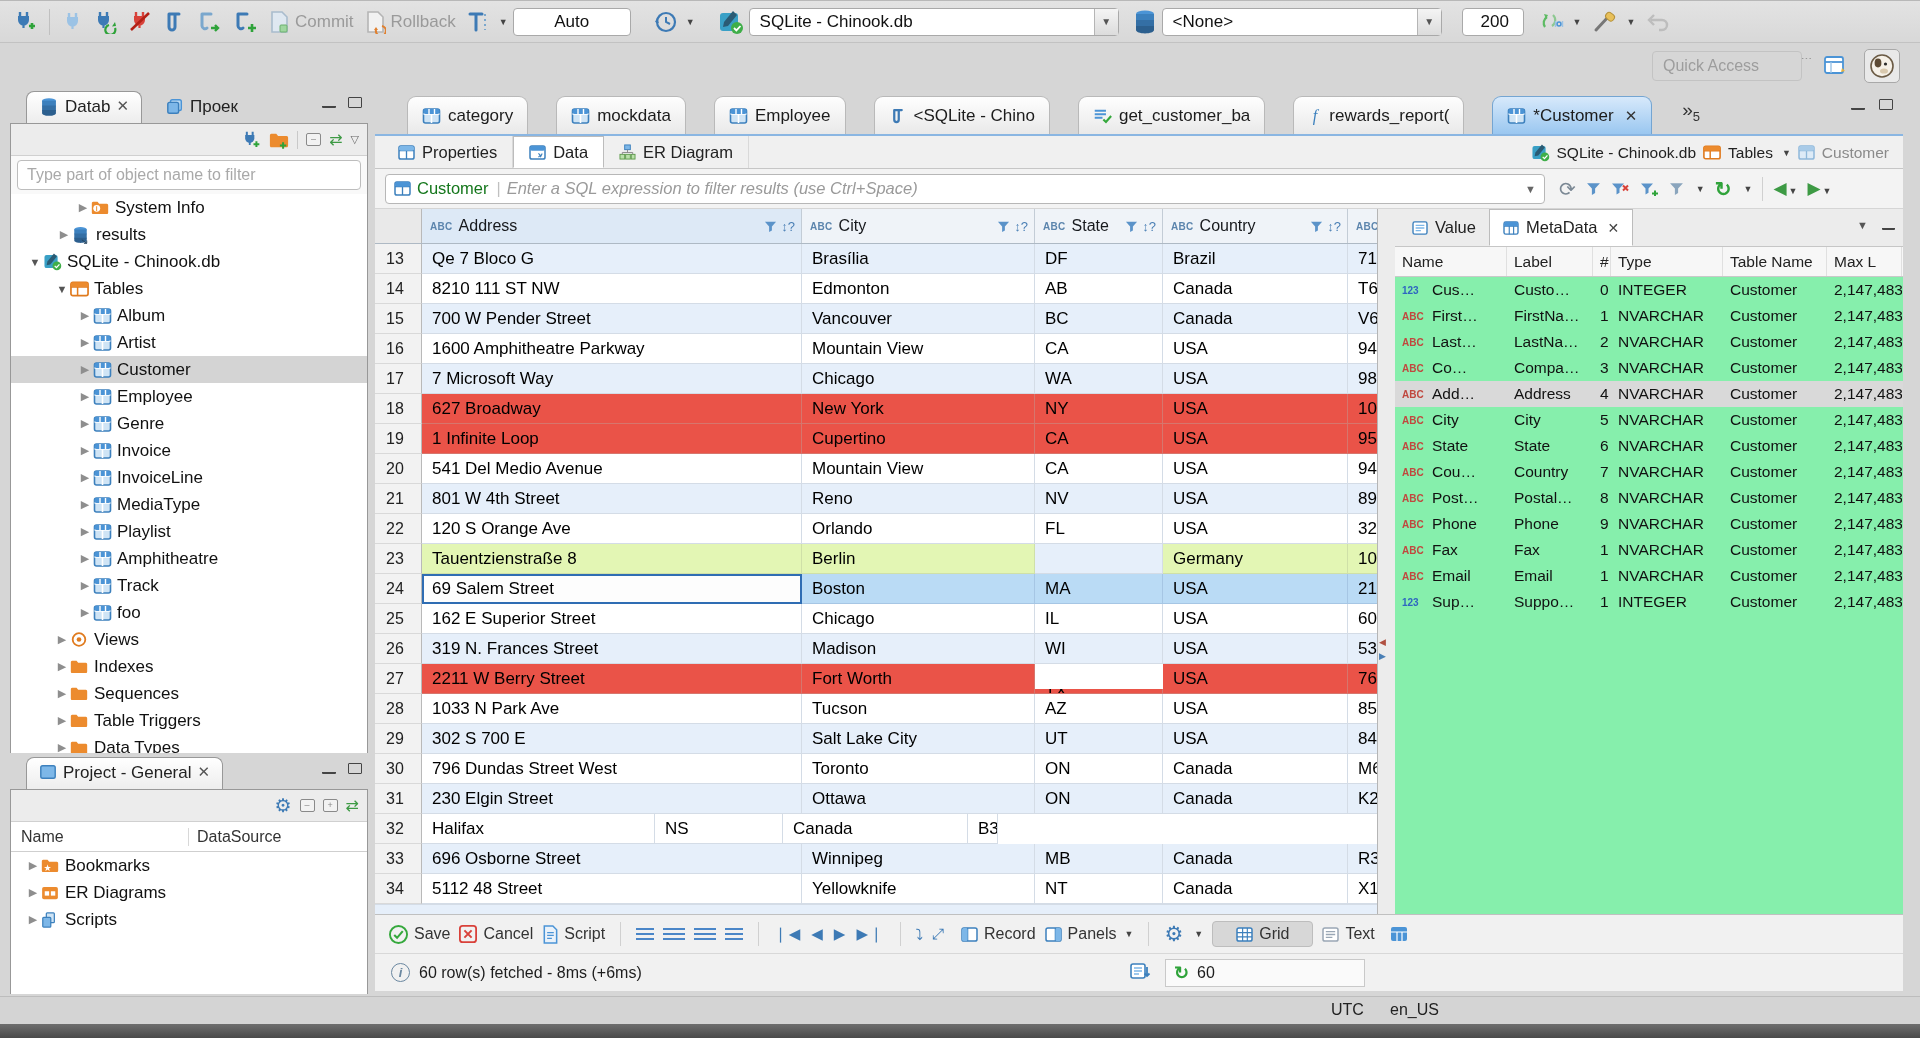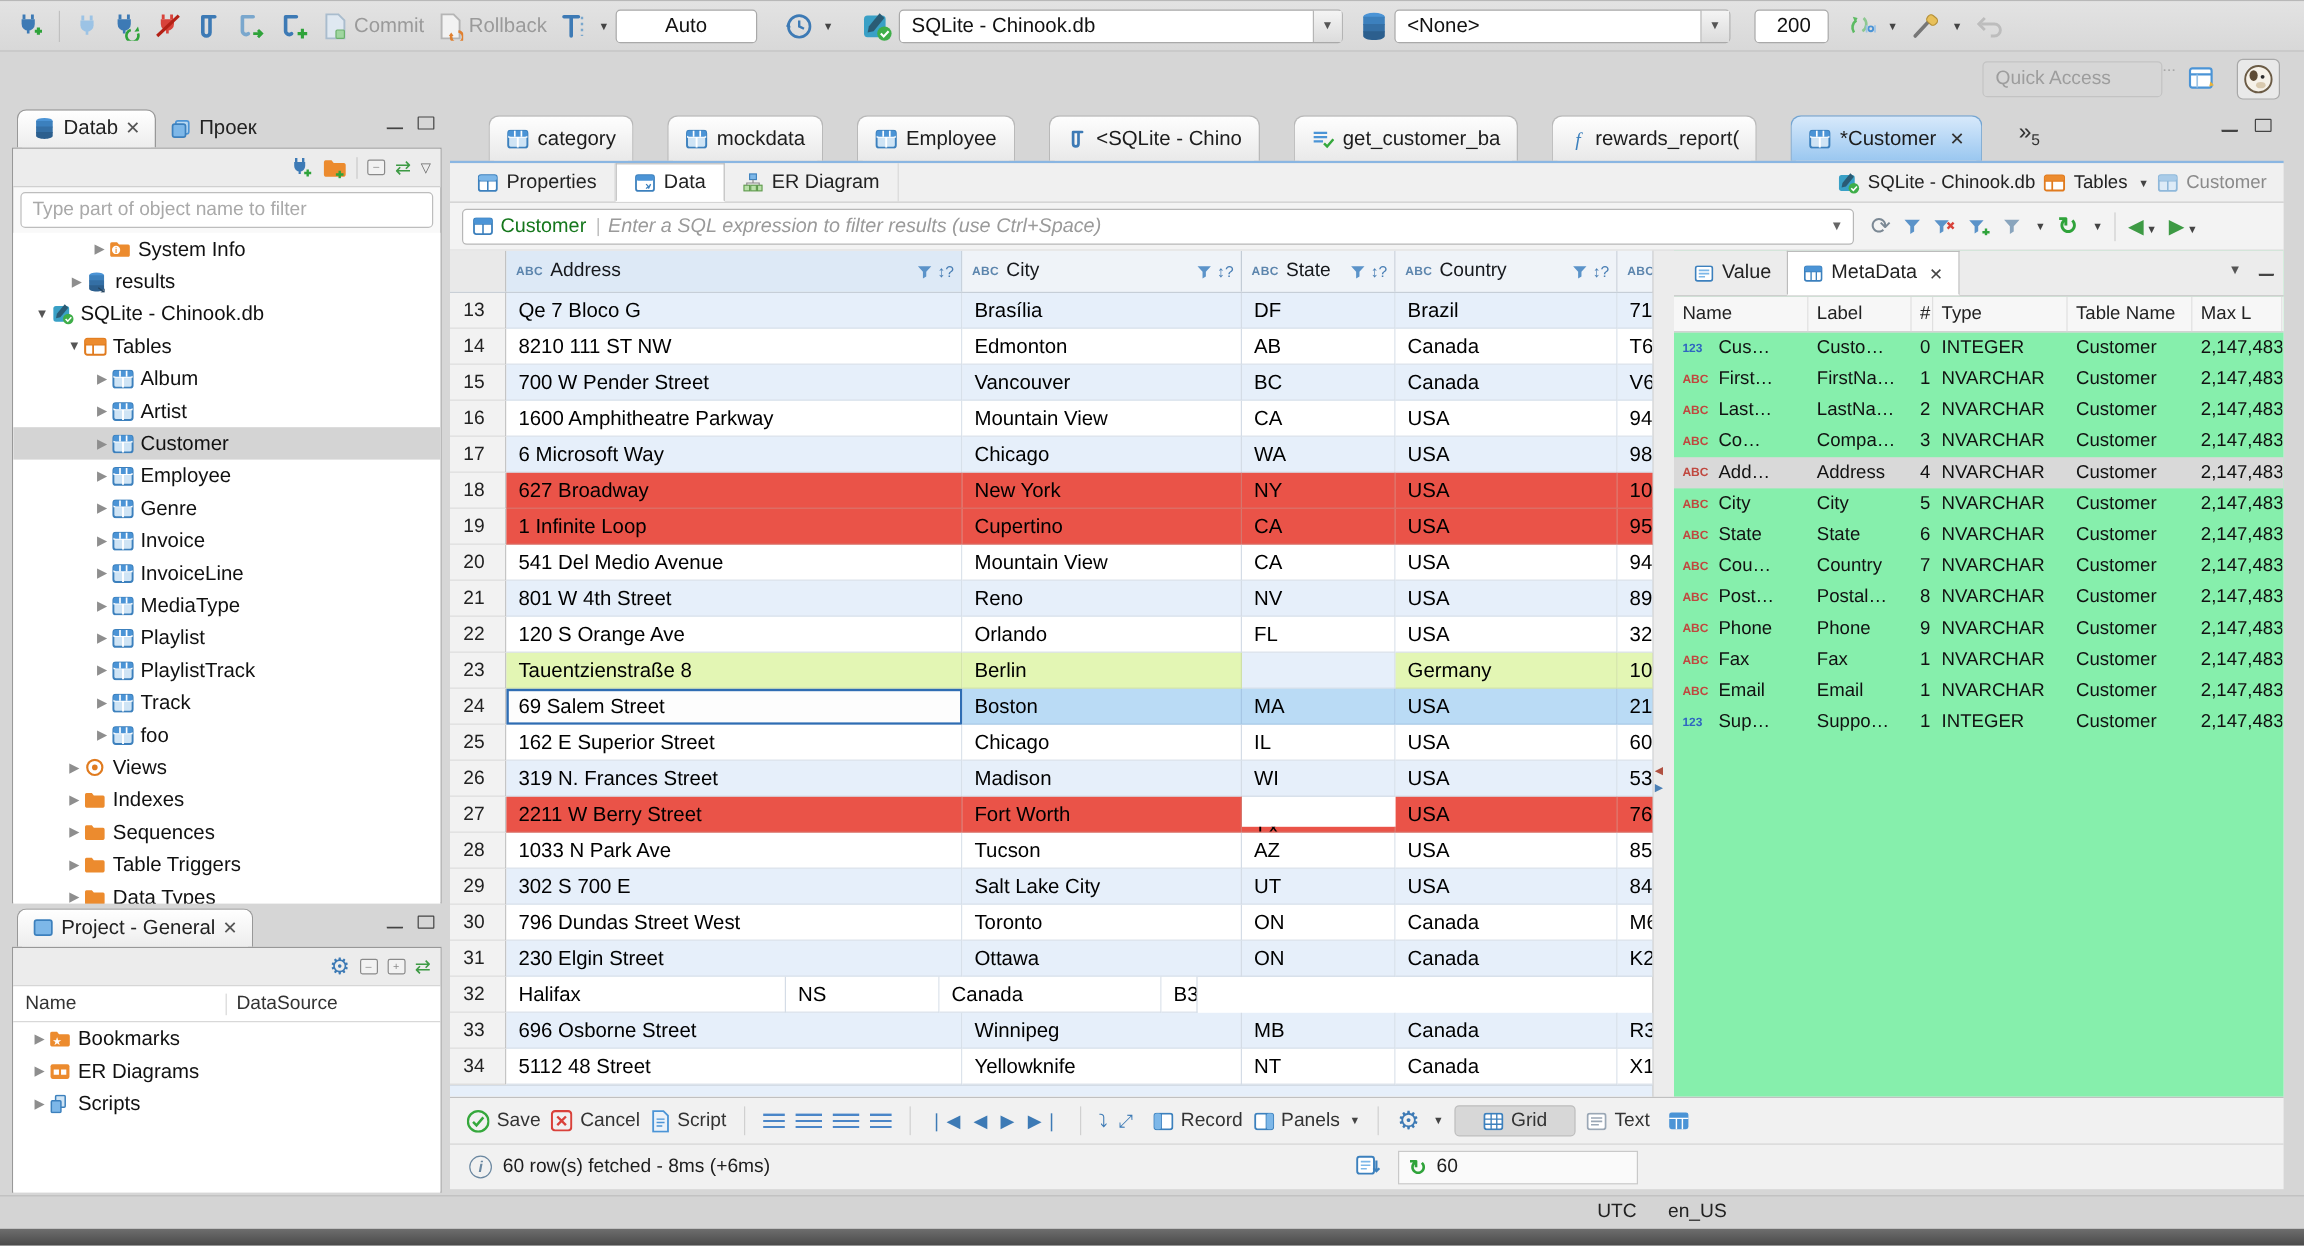--- a/index.html
+++ b/index.html
@@ -21,21 +21,21 @@
   .persp { position:absolute; right:20px; top:6px; display:flex; gap:10px; align-items:center; }
   .persp .pbox { width:36px; height:34px; border-radius:5px; display:flex; align-items:center; justify-content:center; }
   .persp .active { background:#e9e9e9; border:1px solid #a9a9a9; }
   .dots { position:absolute; right:106px; top:10px; color:#999; font-size:11px; letter-spacing:1px; writing-mode:vertical-rl;}
   .caret { font-size:9px; color:#444; margin-left:2px; }
   .dis { color:#9a9a9a; }
 
   
   .dock-panel { position:absolute; left:10px; width:358px; background:#d6d6d6; }
   .vtabs { height:36px; display:flex; align-items:flex-end; padding-left:4px; position:relative; }
-  .vtab { display:flex; align-items:center; gap:6px; font-size:17px; color:#222; padding:5px 12px 6px; border-radius:8px 8px 0 0; }
+  .vtab { display:flex; align-items:flex-start; gap:6px; font-size:17px; color:#222; padding:5px 12px 6px; border-radius:8px 8px 0 0;margin-left:12px; }
   .vtab.active { background:linear-gradient(#ffffff,#ededed); border:1px solid #989898; border-bottom:none; }
   .panelbody { background:#f9f9f9; border:1px solid #989898; }
   .ptool { height:32px; display:flex; align-items:center; justify-content:flex-end; gap:8px; padding-right:8px; background:#ececec; border-bottom:1px solid #d0d0d0; }
   .pminmax { position:absolute; right:6px; top:10px; display:flex; gap:12px; color:#333; }
   .mini { width:14px; height:11px; border:1.5px solid #444; border-radius:1px; }
   .mini.dash { height:3px; border-width:0 0 2.5px 0; margin-top:8px;}
   .boxicon { width:15px; height:13px; border:1.5px solid #8a8a8a; border-radius:2px; font-size:9px; line-height:10px; text-align:center; color:#8a8a8a; background:#f2f2f2; }
   .filterbox { margin:4px 6px; height:30px; border:1px solid #bdbdbd; border-radius:4px; background:#fff; display:flex; align-items:center; }
   .filterbox input { border:none; outline:none; width:100%; font-size:16px; padding:0 9px; color:#333; font-family:inherit; background:transparent;}
   .filterbox input::placeholder { color:#a9a9a9; }
@@ -505,21 +505,21 @@
           <div class="tree-row" style="padding-left: 66px;">
             <span class="arrow">▶</span>
             <span class="ticon">
               <svg width="19" height="16" viewBox="0 0 18 16">
                 <rect x="1" y="1" width="16" height="14" rx="2" fill="#cfe4f5" stroke="#3c80bd" stroke-width="1.6"></rect>
                 <path d="M1 6h16M9 6v9" stroke="#fff" stroke-width="1.6"></path>
                 <rect x="1" y="1" width="16" height="5" rx="2" fill="#4b94d6"></rect>
                 <path d="M6.5 1v5M12 1v5" stroke="#fff" stroke-width="1.4"></path>
               </svg>
             </span>
-            <span class="tlabel">PlaylistTrack</span>
+            <span class="tlabel">Amphitheatre</span>
           </div>
           <div class="tree-row" style="padding-left: 66px;">
             <span class="arrow">▶</span>
             <span class="ticon">
               <svg width="19" height="16" viewBox="0 0 18 16">
                 <rect x="1" y="1" width="16" height="14" rx="2" fill="#cfe4f5" stroke="#3c80bd" stroke-width="1.6"></rect>
                 <path d="M1 6h16M9 6v9" stroke="#fff" stroke-width="1.6"></path>
                 <rect x="1" y="1" width="16" height="5" rx="2" fill="#4b94d6"></rect>
                 <path d="M6.5 1v5M12 1v5" stroke="#fff" stroke-width="1.4"></path>
               </svg>
@@ -897,21 +897,21 @@
             <div class="grow">
               <div class="gnum">16</div>
               <div class="cell v-white" style="width: 380px;">1600 Amphitheatre Parkway</div>
               <div class="cell v-white" style="width: 233px;">Mountain View</div>
               <div class="cell v-white" style="width: 128px;">CA</div>
               <div class="cell v-white" style="width: 185px;">USA</div>
               <div class="cell v-white" style="width: 30px;">94</div>
             </div>
             <div class="grow">
               <div class="gnum">17</div>
-              <div class="cell v-blue" style="width: 380px;">6 Microsoft Way</div>
+              <div class="cell v-blue" style="width: 380px;">7 Microsoft Way</div>
               <div class="cell v-blue" style="width: 233px;">Chicago</div>
               <div class="cell v-blue" style="width: 128px;">WA</div>
               <div class="cell v-blue" style="width: 185px;">USA</div>
               <div class="cell v-blue" style="width: 30px;">98</div>
             </div>
             <div class="grow">
               <div class="gnum">18</div>
               <div class="cell v-red" style="width: 380px;">627 Broadway</div>
               <div class="cell v-red" style="width: 233px;">New York</div>
               <div class="cell v-red" style="width: 128px;">NY</div>

